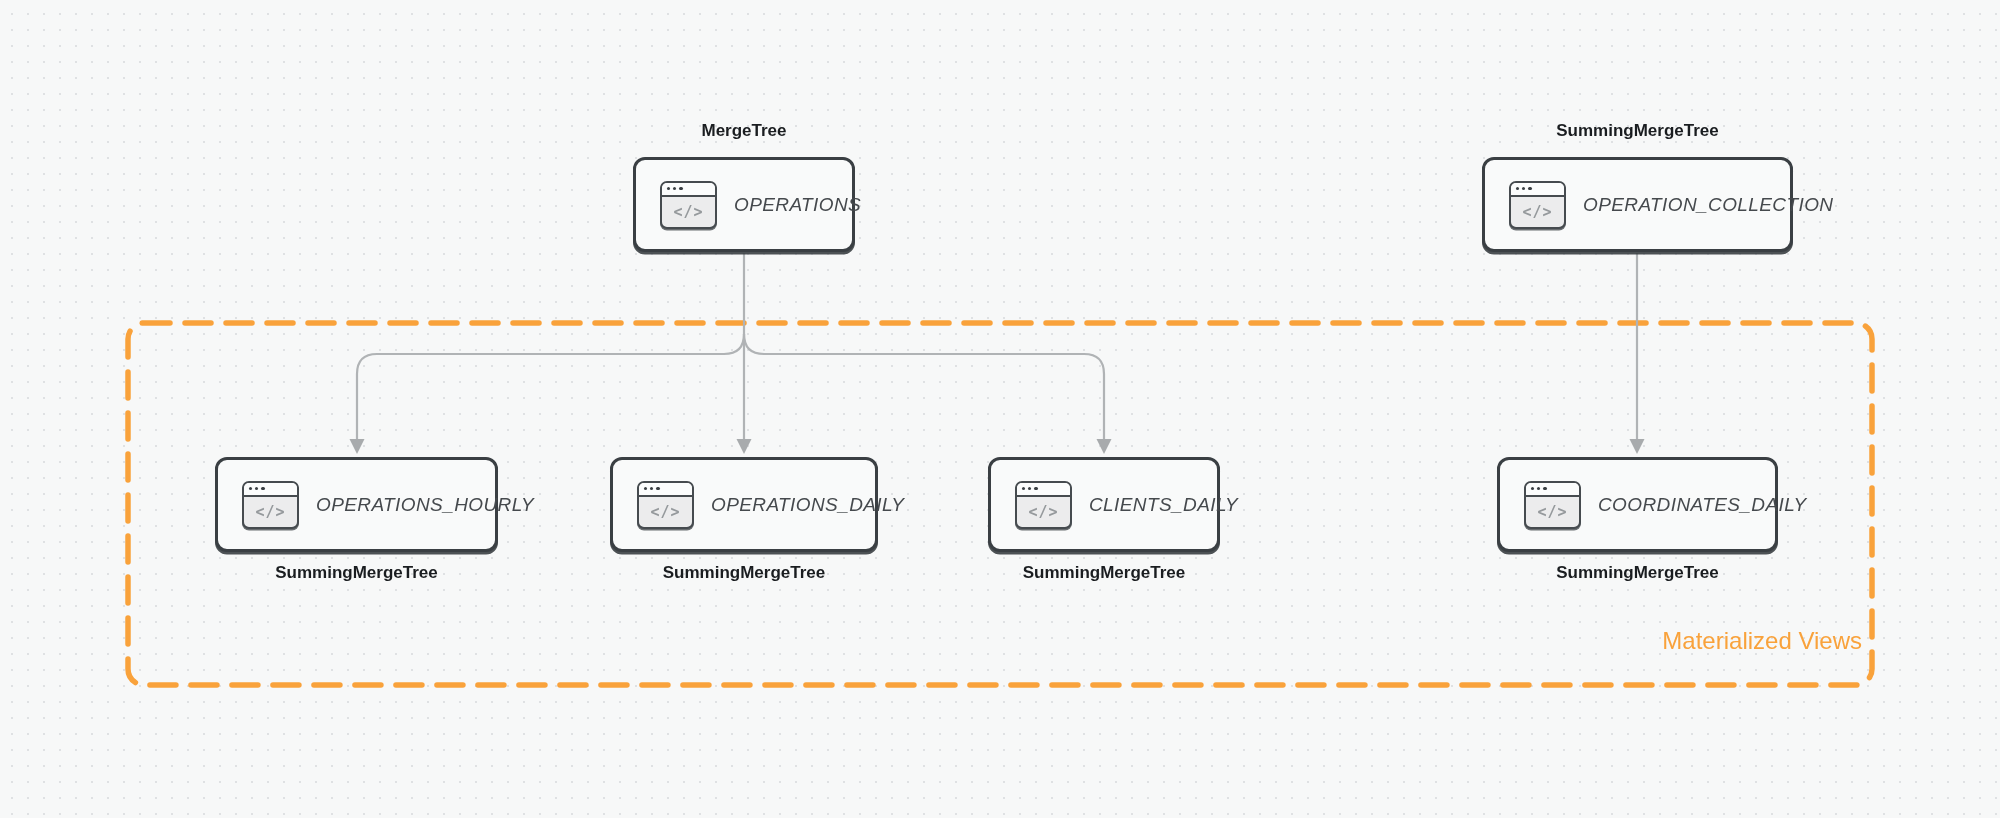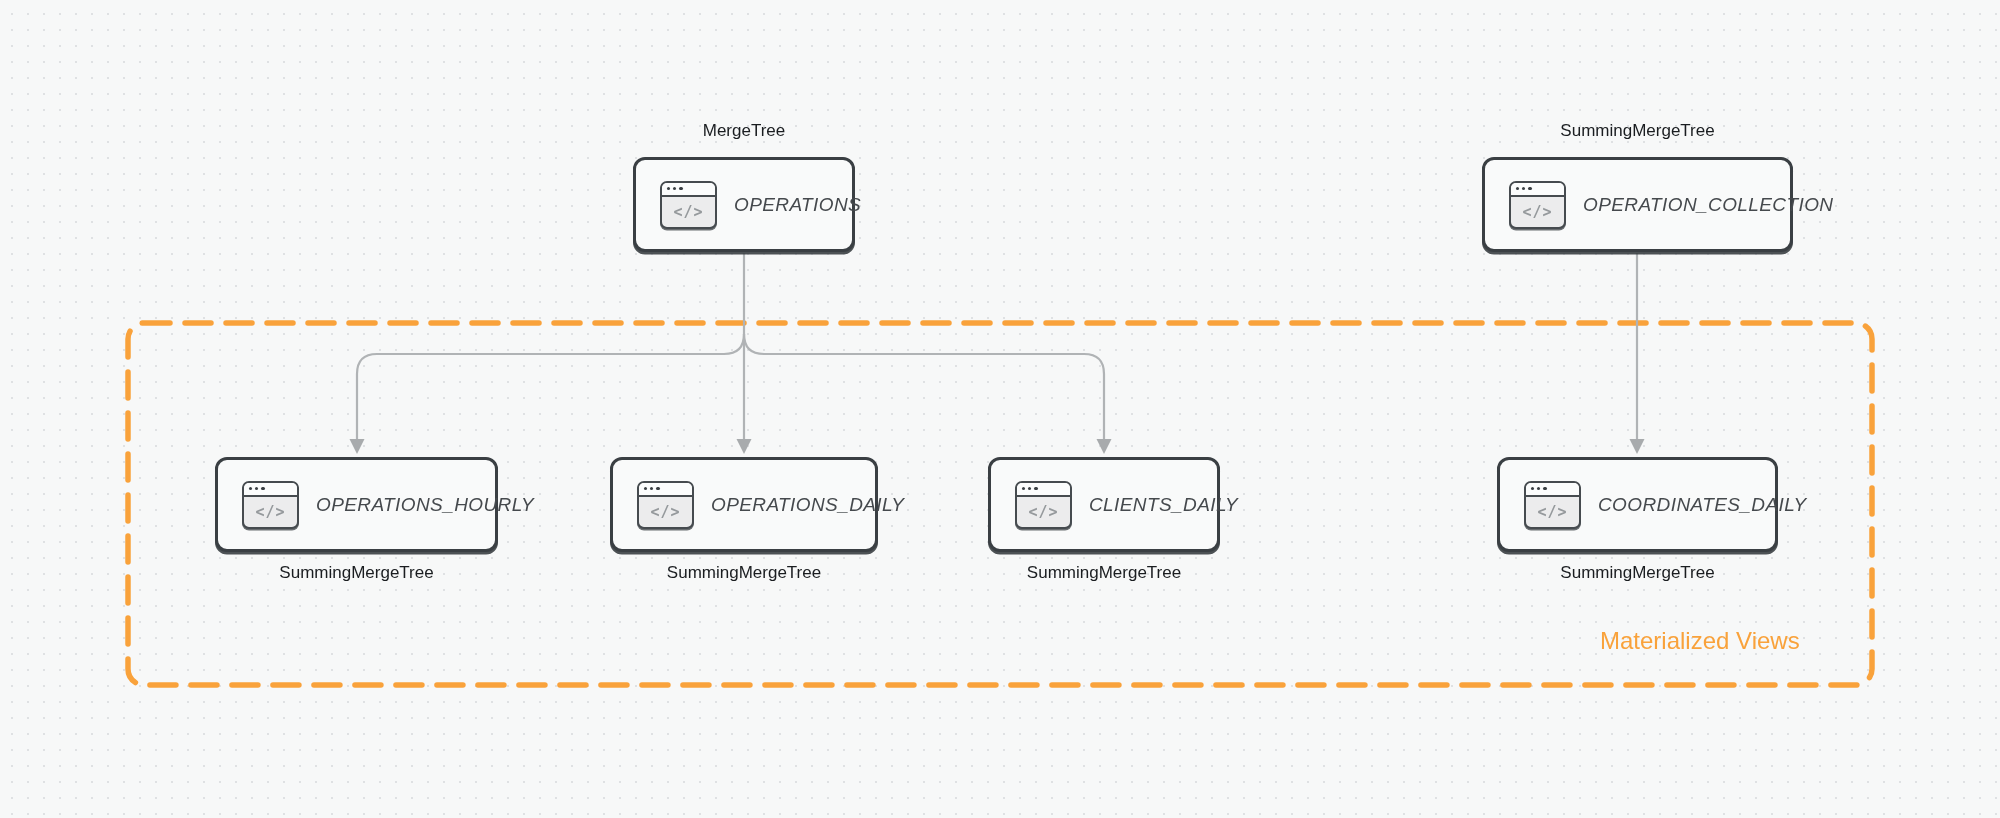--- a/index.html
+++ b/index.html
@@ -42,21 +42,21 @@
     letter-spacing: 0.4px;
     color: #45494d;
     white-space: nowrap;
   }
   .node-title {
     position: absolute;
     height: 24px;
     line-height: 24px;
     text-align: center;
     font-size: 17px;
-    font-weight: 400;
+    font-weight: 700;
     color: #1a1d20;
     white-space: nowrap;
   }
   
   .winicon {
     display: flex;
     flex-direction: column;
     width: 57px;
     height: 48px;
     box-sizing: border-box;
@@ -92,21 +92,21 @@
     font-size: 15px;
     font-weight: 700;
     letter-spacing: 1px;
     color: #95999c;
   }
   .group-label {
     position: absolute;
     left: 1600px;
     top: 627px;
     width: 262px;
-    text-align: left;
+    text-align: right;
     font-size: 24px;
     font-weight: 500;
     color: #f9a23b;
     white-space: nowrap;
   }
 </style>
 </head>
 <body>
 
 <div class="canvas">

